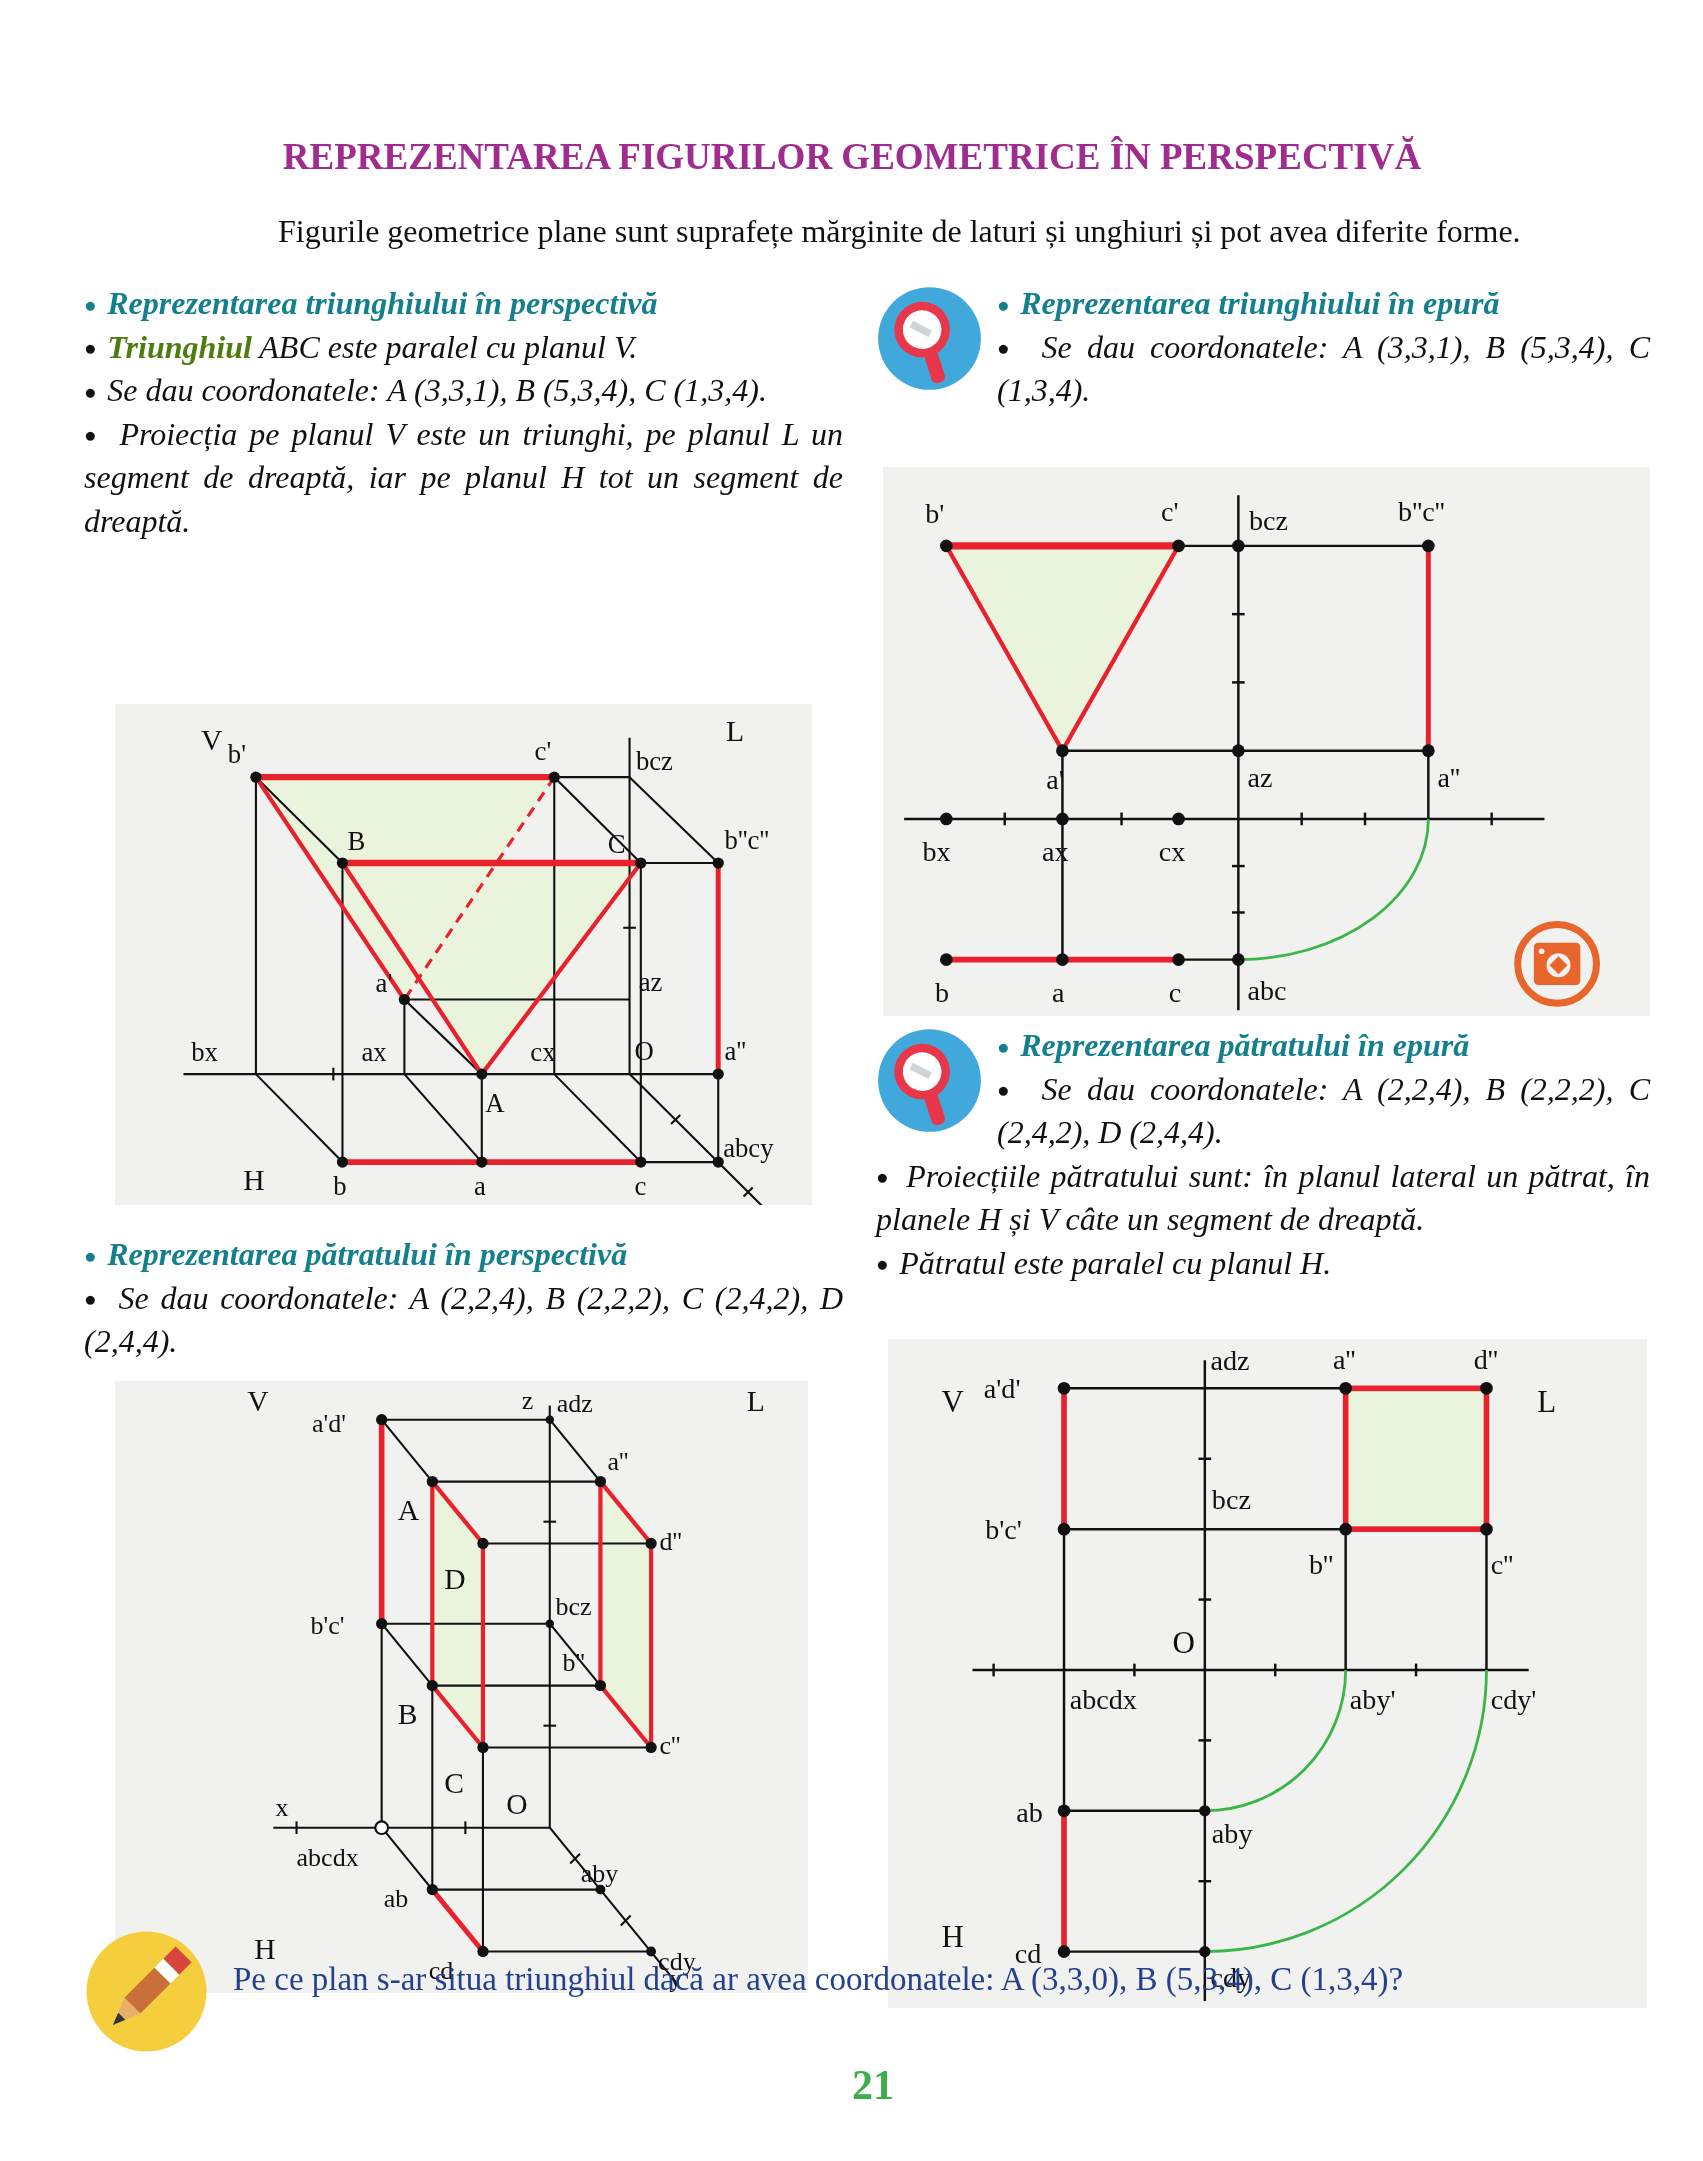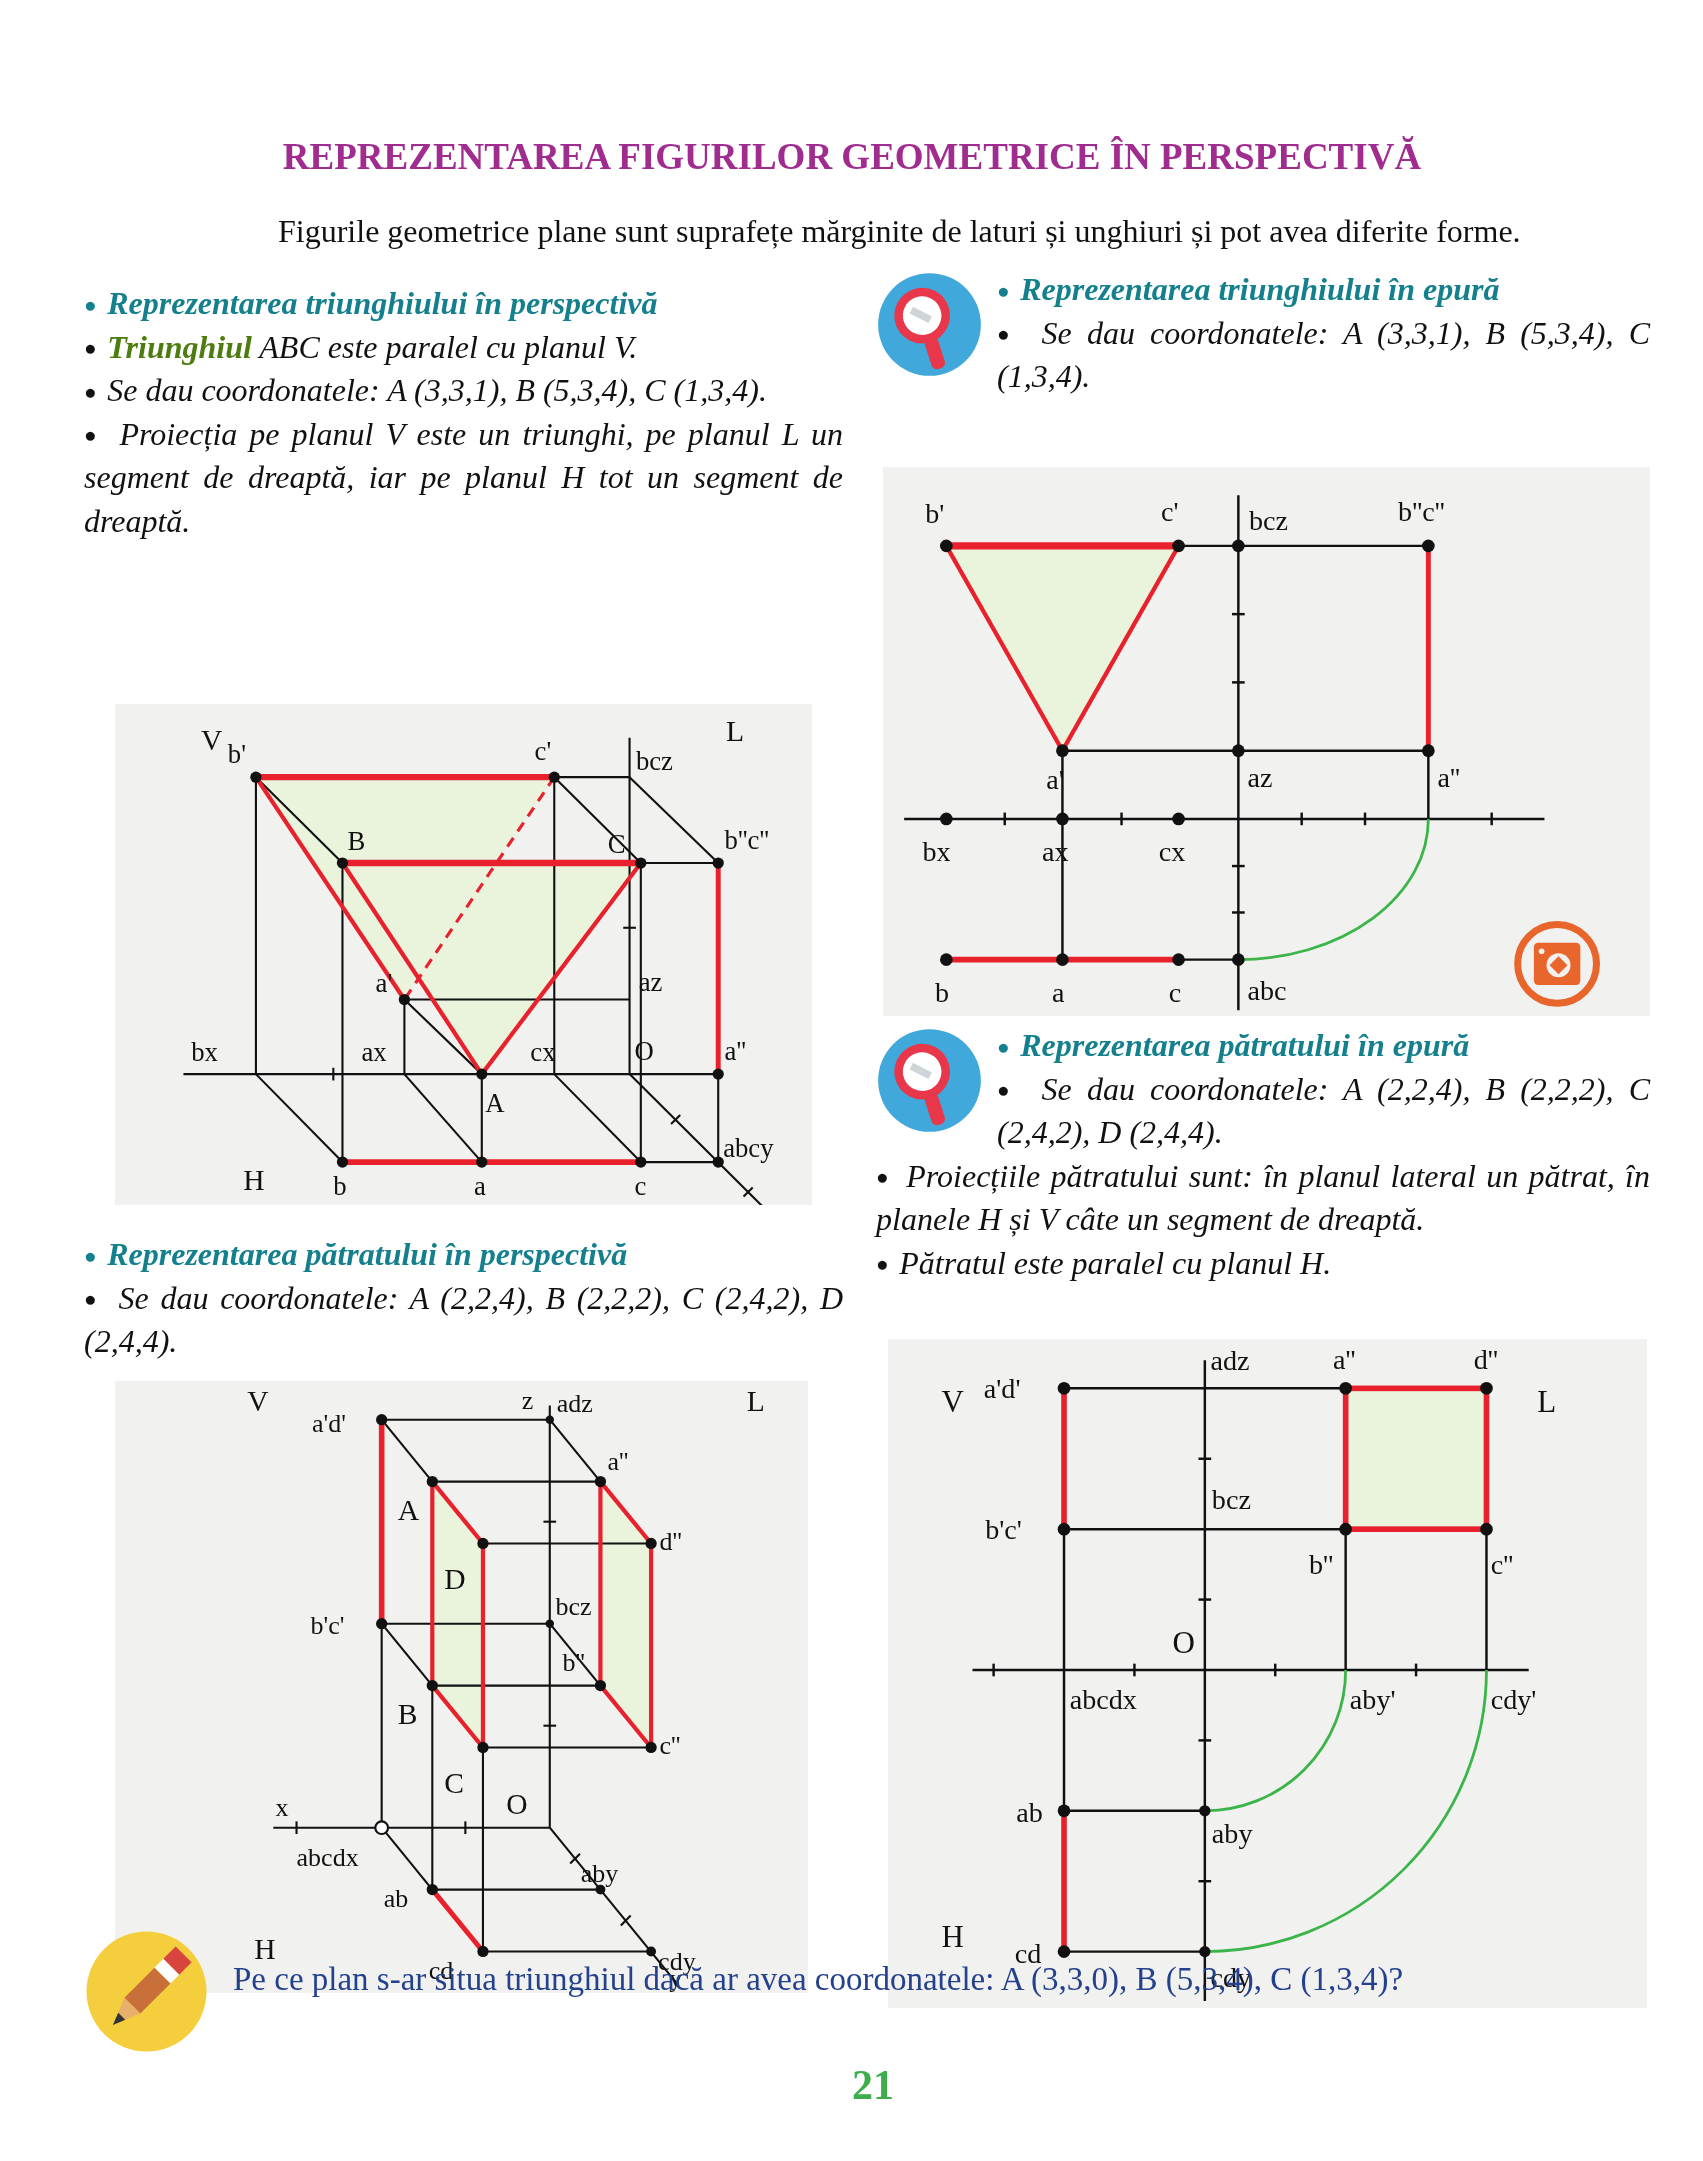--- a/index.html
+++ b/index.html
@@ -225,21 +225,21 @@
     <text x="382" y="748">ab</text>
     <text x="662" y="712">aby</text>
     <text x="446" y="850">cd</text>
     <text x="772" y="838">cdy</text>
     <text x="788" y="862">y</text>
     <text x="198" y="822" font-size="42">H</text>
   </g>
 </svg>
 </div>
 
-<div class="tblock" style="left:876px;top:268px;width:774px;">
+<div class="tblock" style="left:876px;top:282px;width:774px;">
   <svg class="mag" viewBox="0 0 100 100">
     <circle cx="50" cy="50" r="48" fill="#41a8dc"></circle>
     <g transform="rotate(-18 50 50)">
       <circle cx="46" cy="40" r="22" fill="#ffffff" stroke="#e8374a" stroke-width="8"></circle>
       <line x1="38" y1="32" x2="52" y2="46" stroke="#cfd4d8" stroke-width="7"></line>
       <rect x="40" y="62" width="13" height="30" rx="5" fill="#e8374a"></rect>
     </g>
   </svg>
   <p class="bl teal"><span class="h">Reprezentarea triunghiului în epură</span></p>
   <p class="bl">Se dau coordonatele: A (3,3,1), B (5,3,4), C (1,3,4).</p>

